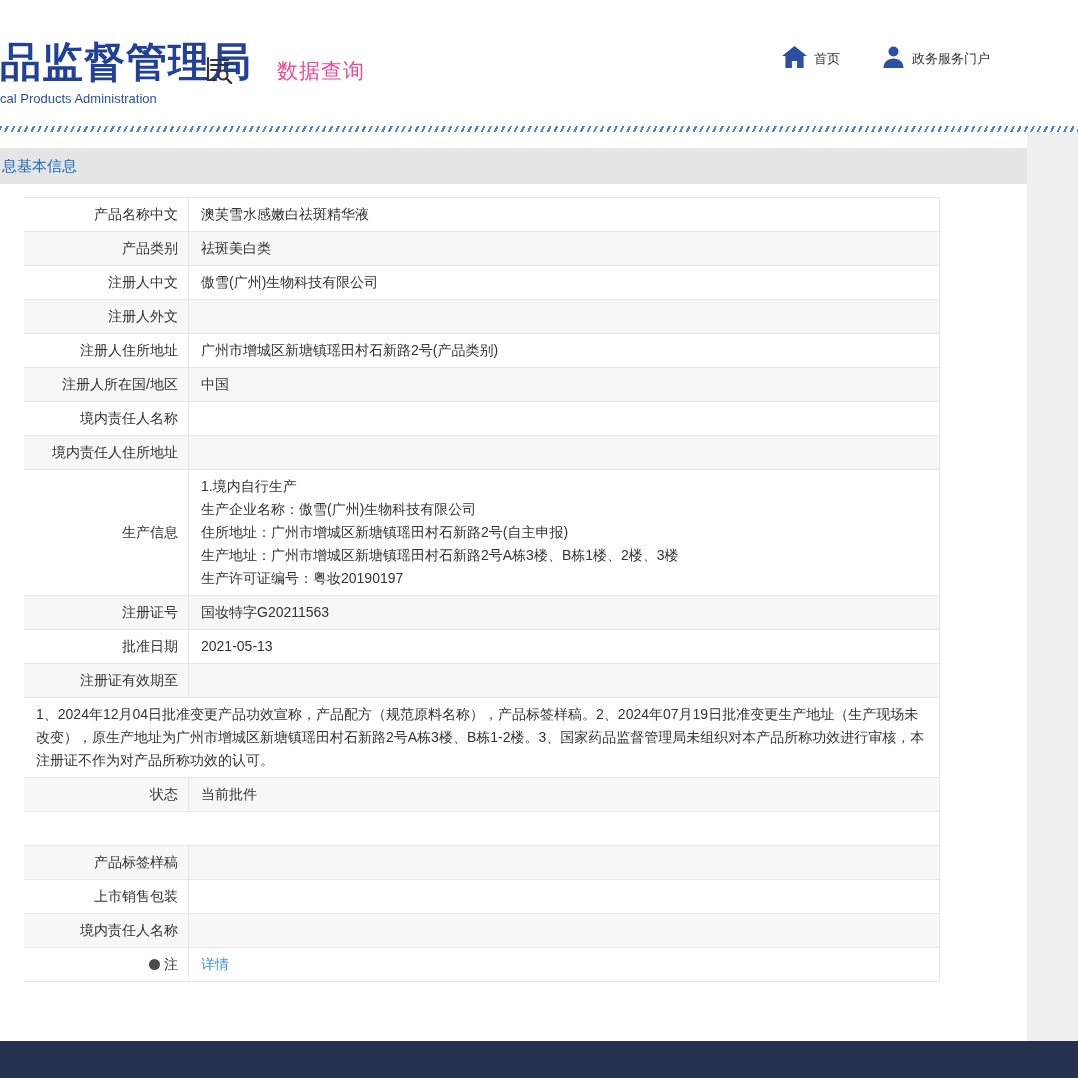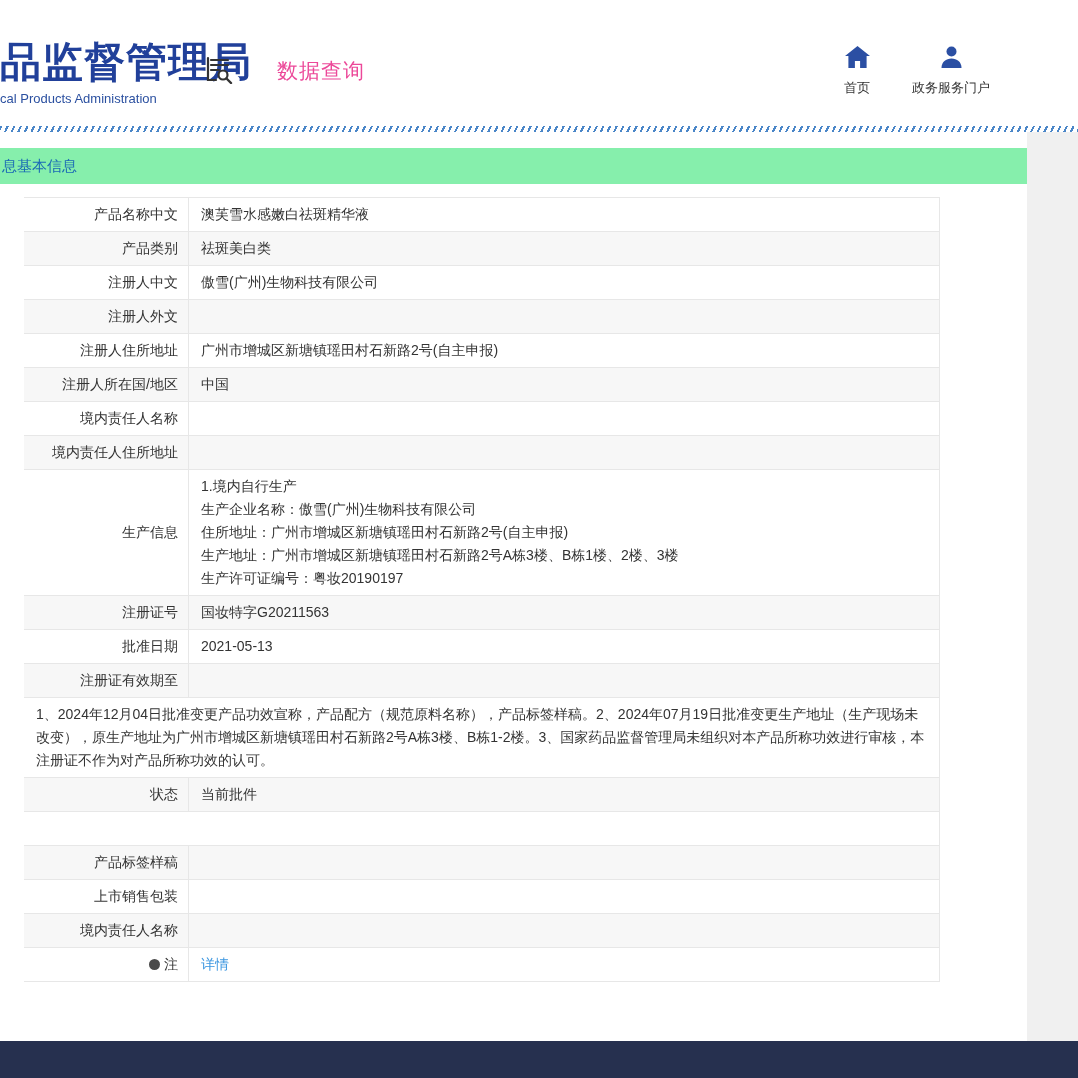--- a/index.html
+++ b/index.html
@@ -10,32 +10,32 @@
   
   .header { position:relative; height:126px; background:#fff; }
   .logo { position:absolute; left:0; top:42px; }
   .logo-title { font-size:41px; font-weight:bold; color:#21409a; letter-spacing:1px; line-height:1; white-space:nowrap;text-align:right; }
   .logo-sub { font-size:13px; color:#2b50a0; margin-top:8px; white-space:nowrap; }
 
   .query { position:absolute; left:204px; top:54px; height:34px; display:flex; align-items:center; gap:8px; cursor:pointer; }
   .query-label { font-size:21px; font-weight:400; color:#ec4899; letter-spacing:1px;margin-left:35px; }
 
   .top-nav { position:absolute; top:46px; right:88px; display:flex; gap:42px; }
-  .nav-item { display:flex; flex-direction:column; align-items:center; gap:7px; cursor:pointer; }
+  .nav-item { display:flex; flex-direction:row; align-items:center; gap:7px; cursor:pointer; }
   .nav-item .lbl { font-size:13px; color:#333; white-space:nowrap; }
 
   
   .stripes { height:6px;
     background:repeating-linear-gradient(115deg,#4a86c8 0,#4a86c8 2px,#ffffff 2px,#ffffff 6px); }
 
   
   .main { height:909px; background:#f0f0f0; display:flex; }
   .card { width:1027px; height:909px; background:#fff; padding-top:16px; }
 
-  .section-bar { height:36px; background:#86efac; display:flex; align-items:center; padding-left:2px; }
+  .section-bar { height:36px; background:#e5e5e5; display:flex; align-items:center; padding-left:2px; }
   .section-title { color:#1a6ab5; font-size:15px; }
 
   .table { width:916px; margin-top:13px; border-top:1px solid #e7e7e7; border-right:1px solid #e7e7e7;margin-left:24px; }
   .row { display:flex; min-height:34px; border-bottom:1px solid #e7e7e7; background:#fff; }
   .row:nth-child(even) { background:#f7f7f7; }
   .cell-label { flex:0 0 165px; width:165px; display:flex; align-items:center; justify-content:flex-end;
     padding:5px 10px; font-size:14px; color:#333; text-align:right; border-right:1px solid #e7e7e7; gap:4px; }
   .cell-value { flex:1; display:flex; align-items:center; padding:5px 12px;
     font-size:14px; color:#333; line-height:23px; white-space:pre-line; }
   .link { color:#3b96e0; text-decoration:none; font-size:14px; cursor:pointer; }
@@ -107,21 +107,21 @@
       <div class="row">
         <div class="cell-label">注册人中文</div>
         <div class="cell-value">傲雪(广州)生物科技有限公司</div>
       </div>
       <div class="row">
         <div class="cell-label">注册人外文</div>
         <div class="cell-value"></div>
       </div>
       <div class="row">
         <div class="cell-label">注册人住所地址</div>
-        <div class="cell-value">广州市增城区新塘镇瑶田村石新路2号(自主申报)</div>
+        <div class="cell-value">广州市增城区新塘镇瑶田村石新路2号(产品类别)</div>
       </div>
       <div class="row">
         <div class="cell-label">注册人所在国/地区</div>
         <div class="cell-value">中国</div>
       </div>
       <div class="row">
         <div class="cell-label">境内责任人名称</div>
         <div class="cell-value"></div>
       </div>
       <div class="row">

